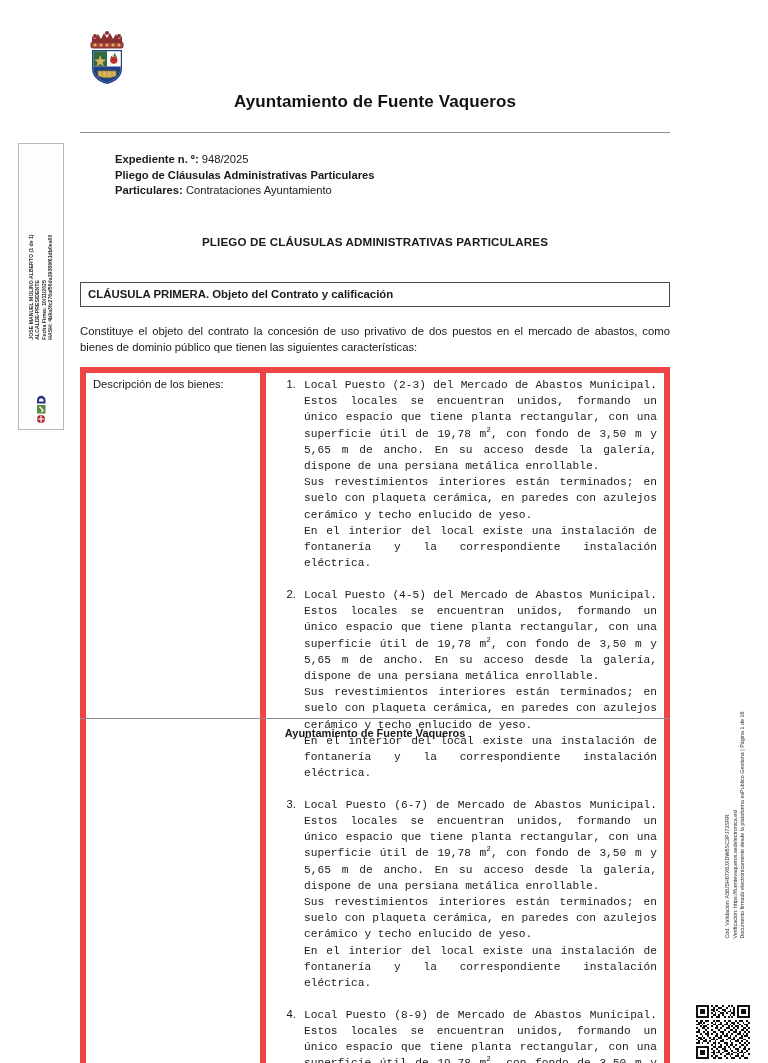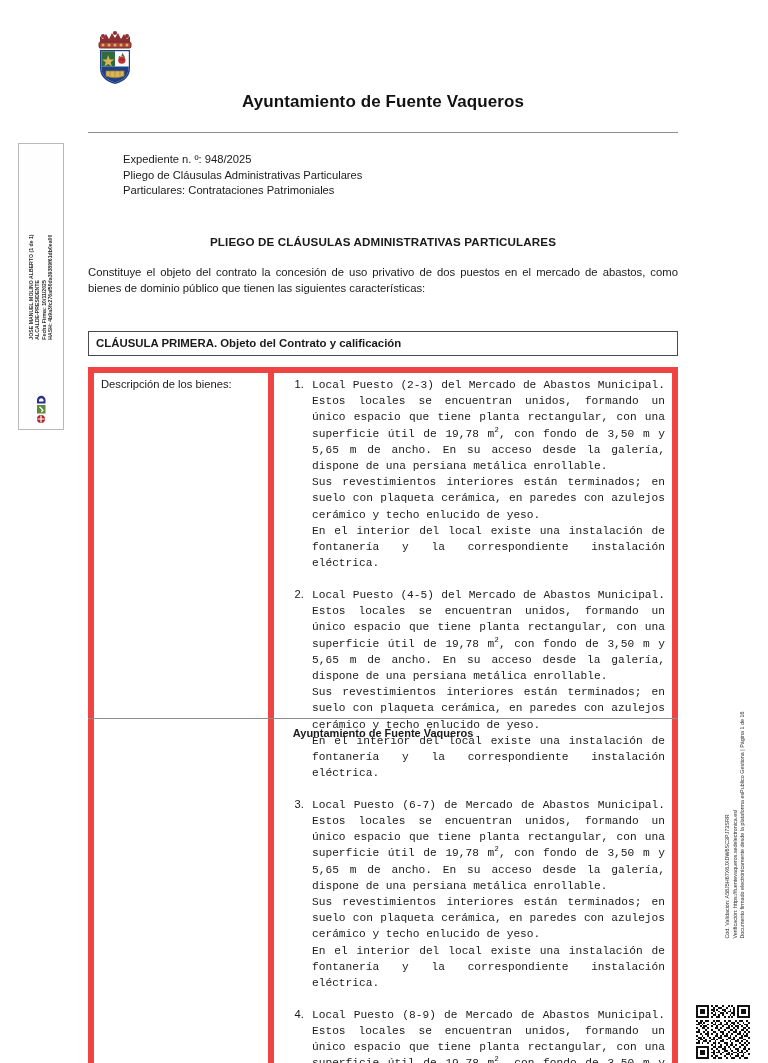--- a/index.html
+++ b/index.html
@@ -65,21 +65,21 @@
 
   #qr-code {
     position: absolute;
     right: 18px; bottom: 4px;
     width: 54px; height: 54px;
   }
 
   
   #page {
     position: absolute;
-    left: 88px; top: 0;
+    left: 80px; top: 0;
     width: 590px; height: 747px;
   }
 
   
   #doc-header {
     position: relative;
     height: 133px;
     border-bottom: 1.2px solid #8d8d8d;
   }
   #crest {
@@ -97,21 +97,21 @@
     color: #121212;
   }
 
   
   #expediente-block {
     margin-top: 19px;
     font-size: 11.2px;
     line-height: 15.6px;
     color: #1a1a1a;
   }
-  #expediente-block .lbl { font-weight: normal; padding-left: 35px; }
+  #expediente-block .lbl { font-weight: bold; padding-left: 35px; }
 
   
   #doc-subject {
     margin-top: 36px;
     text-align: center;
     font-size: 11.6px;
     font-weight: bold;
     letter-spacing: 0.15px;
   }
 
@@ -300,29 +300,29 @@
   </div>
 
   <div id="expediente-block">
     <div>
       <span class="lbl">Expediente n. º:</span>
       <span>948/2025</span>
     </div>
     <div class="lbl">Pliego de Cláusulas Administrativas Particulares</div>
     <div>
       <span class="lbl">Particulares:</span>
-      <span>Contrataciones Patrimoniales</span>
+      <span>Contrataciones Ayuntamiento</span>
     </div>
   </div>
 
   <div id="doc-subject">PLIEGO DE CLÁUSULAS ADMINISTRATIVAS PARTICULARES</div>
 
+  <div id="clause-box">CLÁUSULA PRIMERA. Objeto del Contrato y calificación</div>
+
   <div id="intro-paragraph">Constituye el objeto del contrato la concesión de uso privativo de dos puestos en el mercado de abastos, como bienes de dominio público que tienen las siguientes características:</div>
-
-  <div id="clause-box">CLÁUSULA PRIMERA. Objeto del Contrato y calificación</div>
 
   <table id="goods-table">
     <tbody>
       <tr>
         <td class="col-label">Descripción de los bienes:</td>
         <td class="col-items">
           <ol class="goods-list" id="goods-list">
               <li>
                 <p>Local Puesto (2-3) del Mercado de Abastos Municipal. Estos locales se encuentran unidos, formando un único espacio que tiene planta rectangular, con una superficie útil de 19,78 m<sup>2</sup>, con fondo de 3,50 m y 5,65 m de ancho. En su acceso desde la galería, dispone de una persiana metálica enrollable.</p>
                 <p>Sus revestimientos interiores están terminados; en suelo con plaqueta cerámica, en paredes con azulejos cerámico y techo enlucido de yeso.</p>

